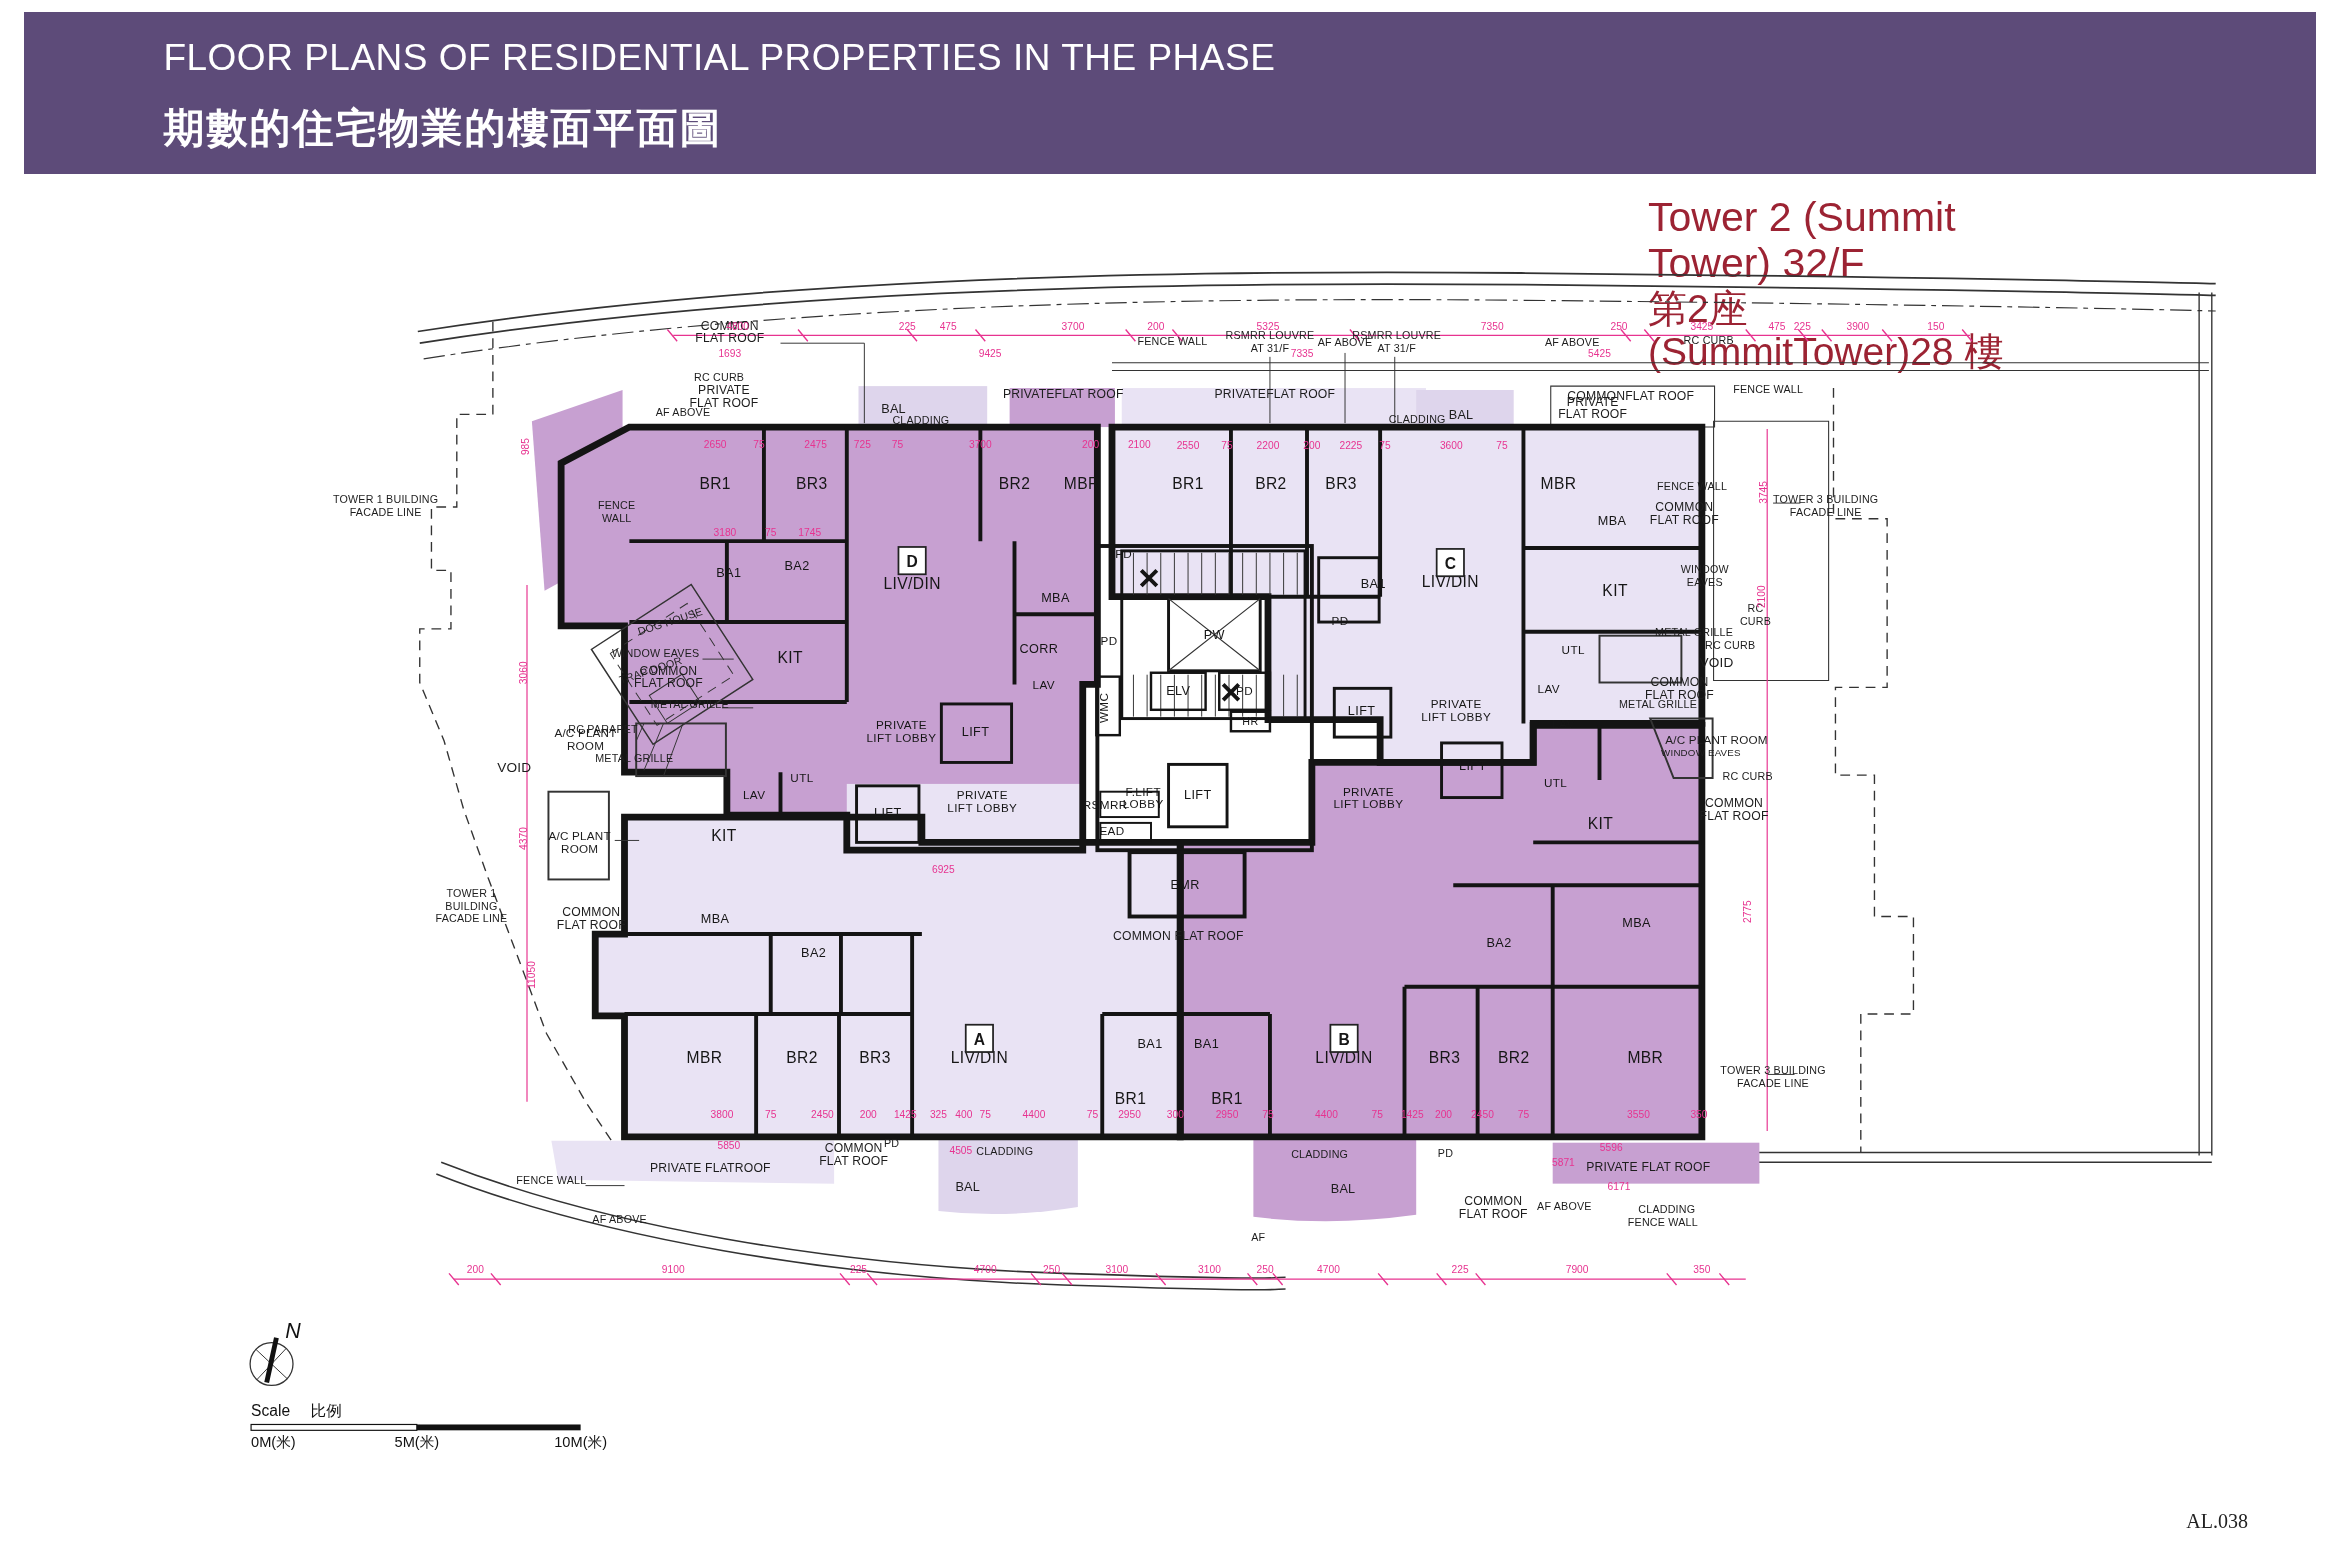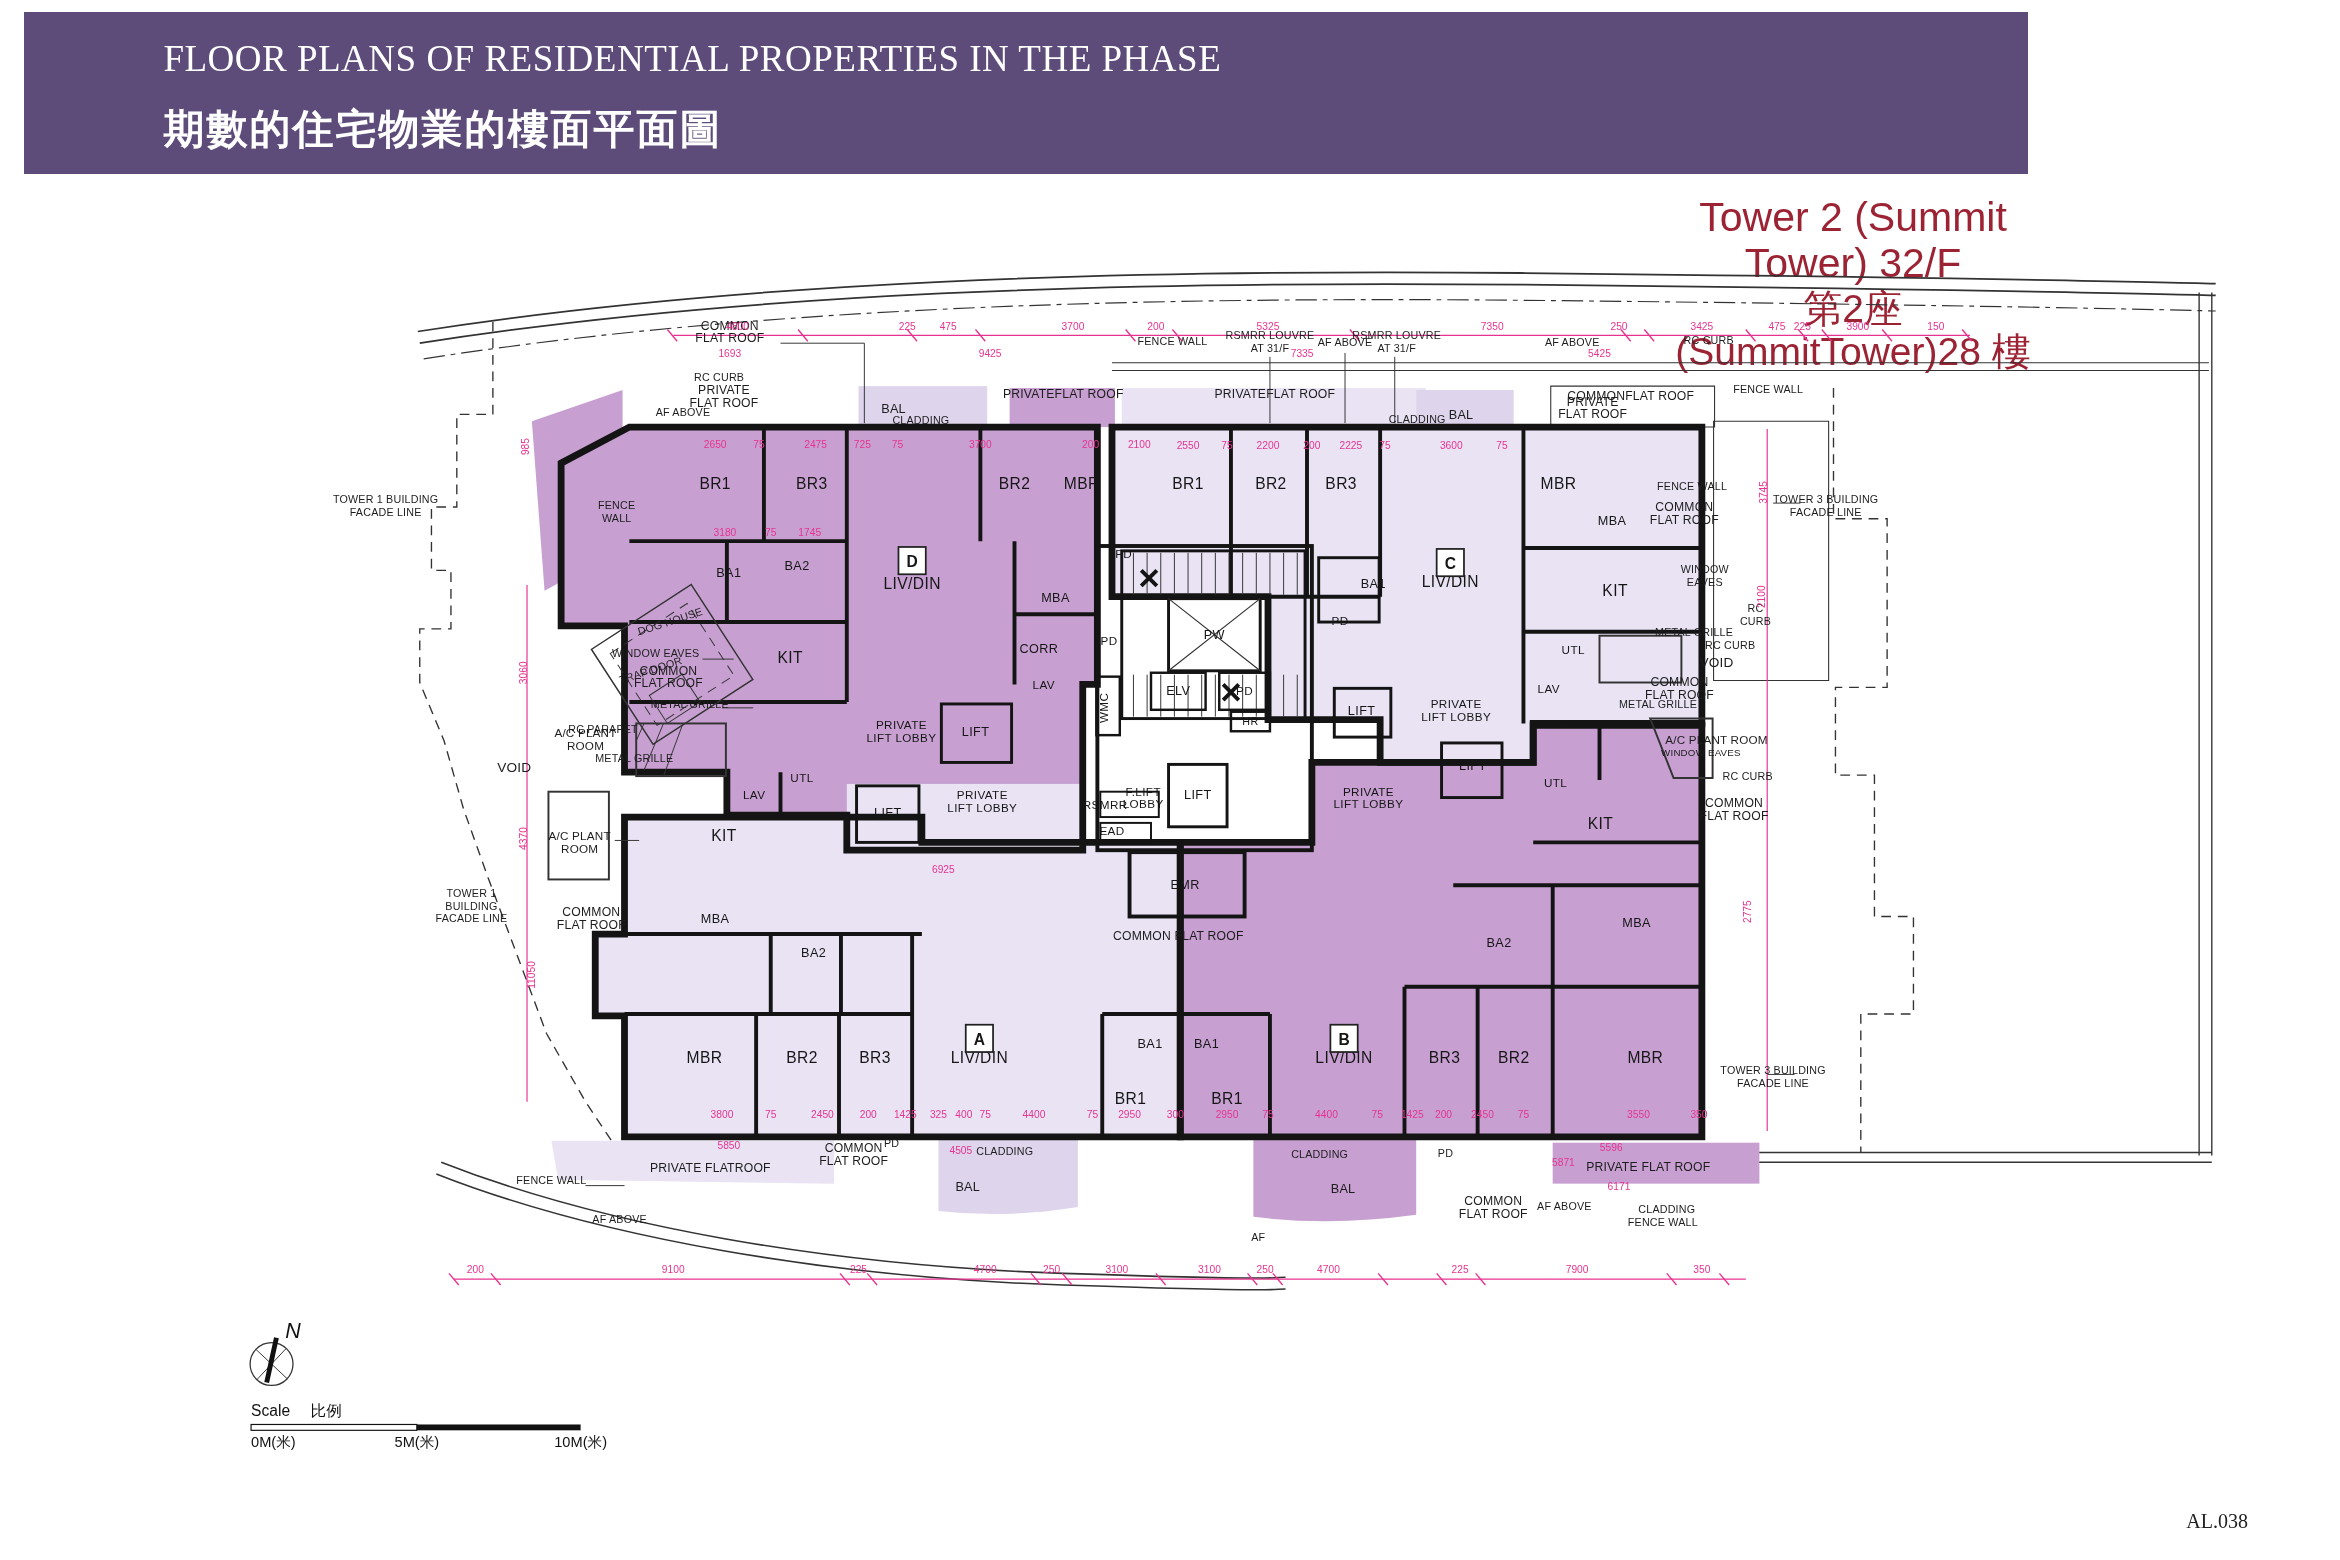--- a/index.html
+++ b/index.html
@@ -1,22 +1,22 @@
 <!DOCTYPE html>
 <html style="--header_bar: #5d4b79; --title_red: #9c2333; --unit_dark: #c7a0d1; --unit_light: #e9e3f4; --balcony_light: #ded5ec; --dim_pink: #e73390;"><head>
 <meta charset="utf-8">
 <style>
   html,body{margin:0;padding:0;background:#fff;}
   .page{position:relative;width:2341px;height:1560px;overflow:hidden;background:#fff;
         font-family:"Liberation Sans",sans-serif;}
-  .header-bar{position:absolute;left:24.4px;top:11.7px;width:2004px;height:162px;background:var(--header_bar,#5d4b79);font-family:Liberation Serif, serif;}
+  .header-bar{position:absolute;left:24.4px;top:11.7px;width:2292px;height:162px;background:var(--header_bar,#5d4b79);}
   .header-text{position:absolute;left:139px;top:25px;color:#fff;}
   .header-en{font-size:37px;letter-spacing:0.5px;}
   .header-zh{font-size:41px;font-weight:700;margin-top:22px;letter-spacing:2px;}
-  .tower-title{position:absolute;left:1648px;top:195px;width:410px;text-align:center;
+  .tower-title{position:absolute;left:1648px;top:195px;width:410px;text-align:left;
                color:var(--title_red,#9c2333);line-height:1.12;}
   .tower-en{font-size:41px;}
   .tower-zh{font-size:39px;}
   .page-num{position:absolute;top:1510px;right:93px;font-family:Liberation Serif, serif;font-size:20px;color:#222;}
   svg text{font-family:"Liberation Sans",sans-serif;}
   .room{font-size:16px;fill:#161616;text-anchor:middle;letter-spacing:.4px;}
   .annot{font-size:12.5px;fill:#1d1d1d;text-anchor:middle;letter-spacing:.2px;}
   .dim{font-size:10.5px;fill:var(--dim_pink,#e73390);text-anchor:middle;}
   .ubox{font-size:16px;fill:#161616;text-anchor:middle;font-weight:700;}
   .f-dark{fill:var(--unit_dark,#c7a0d1);}

